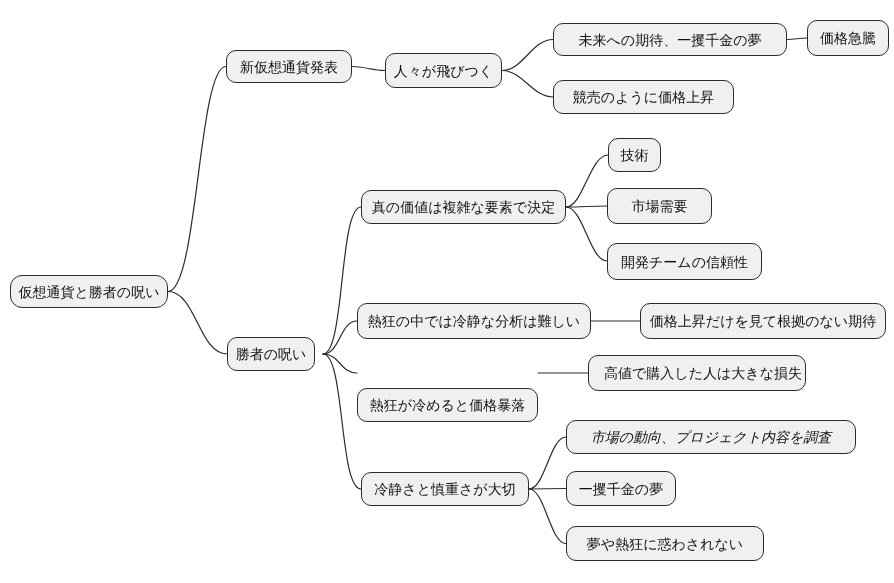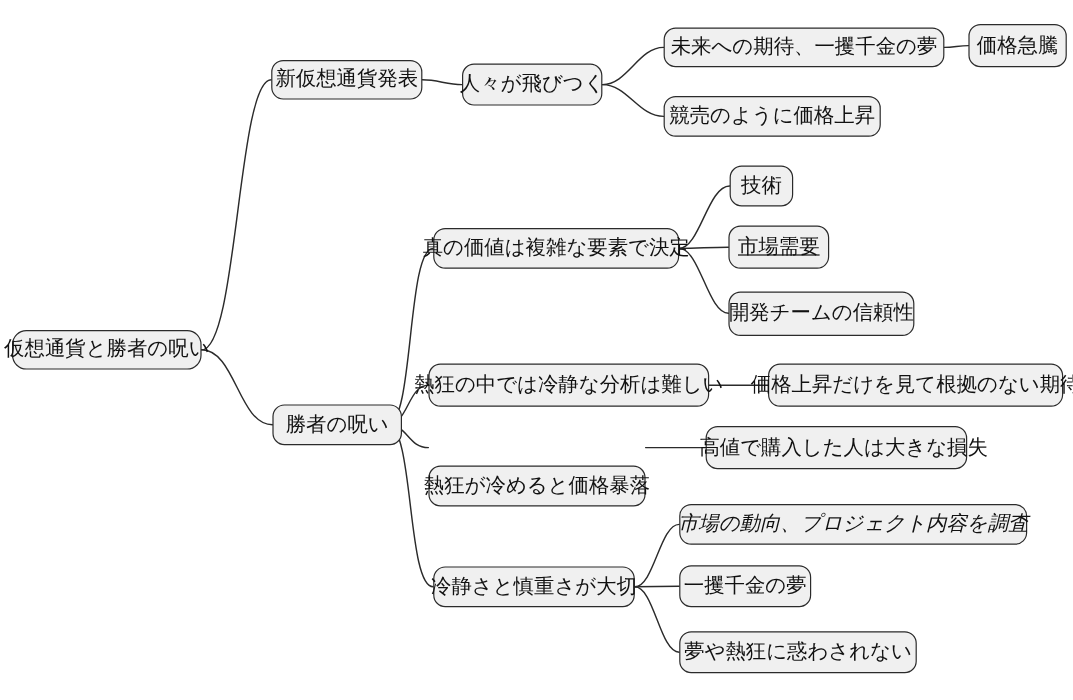--- a/index.html
+++ b/index.html
@@ -24,21 +24,21 @@
   }
   .node {
     position: absolute;
     box-sizing: border-box;
     display: flex;
     align-items: center;
     justify-content: center;
     background: #f0f0f0;
     border: 1.6px solid #2b2b2b;
     border-radius: 10px;
-    font-size: 17px;
+    font-size: 14px;
     color: #111111;
     white-space: nowrap;
     line-height: 1;
     padding: 0 4px;
   }
 </style>
 </head>
 <body>
 
 <div class="canvas">
@@ -69,27 +69,27 @@
   <div class="node" style="left:226px; top:50px; width:126px; height:33px;">新仮想通貨発表</div>
 
   <div class="node" style="left:385px; top:53px; width:117px; height:35px;text-align:right;">人々が飛びつく</div>
 
   <div class="node" style="left:553px; top:23px; width:234px; height:33px;">未来への期待、一攫千金の夢</div>
 
   <div class="node" style="left:807px; top:20px; width:82px; height:36px;">価格急騰</div>
 
   <div class="node" style="left:553px; top:80px; width:181px; height:34px;">競売のように価格上昇</div>
 
-  <div class="node" style="left:227px; top:337px; width:108px; height:34px;">勝者の呪い</div>
+  <div class="node" style="left:227px; top:337px; width:88px; height:34px;">勝者の呪い</div>
 
   <div class="node" style="left:361px; top:190px; width:205px; height:34px;">真の価値は複雑な要素で決定</div>
 
   <div class="node" style="left:608px; top:138px; width:53px; height:34px;">技術</div>
 
-  <div class="node" style="left:607px; top:188px; width:84px; height:36px;text-decoration:underline;">市場需要</div>
+  <div class="node" style="left:607px; top:188px; width:105px; height:36px;">市場需要</div>
 
   <div class="node" style="left:607px; top:243px; width:155px; height:37px;">開発チームの信頼性</div>
 
   <div class="node" style="left:357px; top:303px; width:234px; height:36px;">熱狂の中では冷静な分析は難しい</div>
 
   <div class="node" style="left:640px; top:303px; width:246px; height:36px;">価格上昇だけを見て根拠のない期待</div>
 
   <div class="node" style="left:357px; top:356px; width:181px; height:34px;margin-top:32px;">熱狂が冷めると価格暴落</div>
 
   <div class="node" style="left:588px; top:355px; width:218px; height:36px;padding-left:16px;">高値で購入した人は大きな損失</div>

